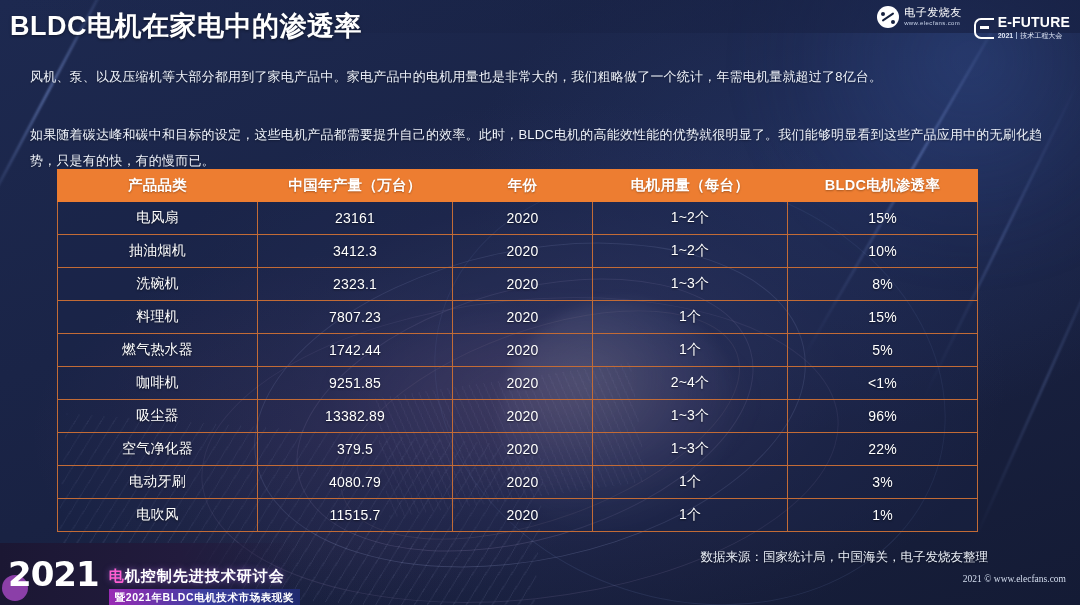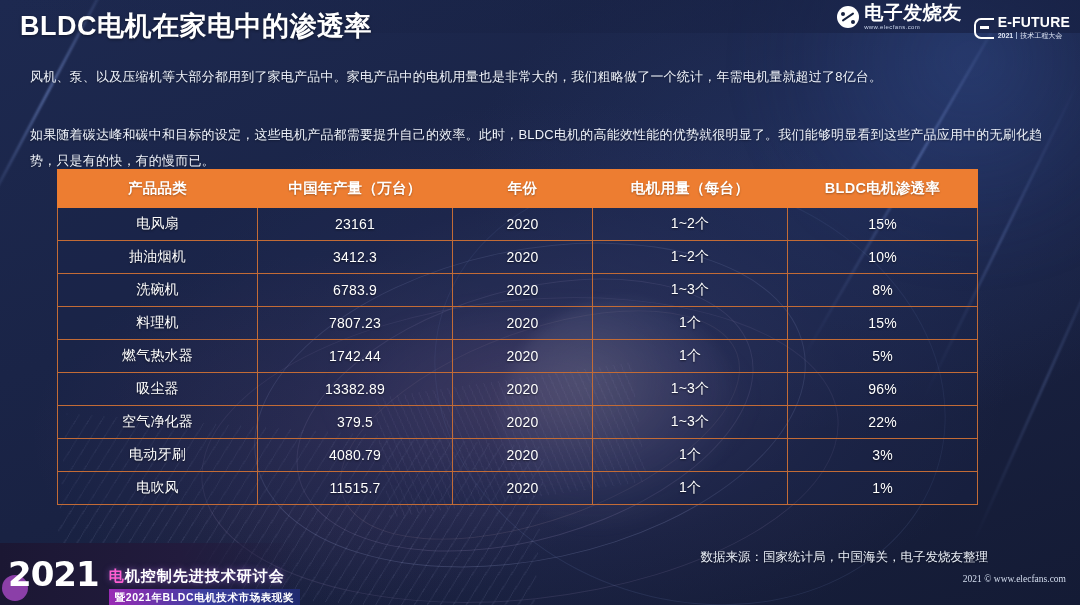--- a/index.html
+++ b/index.html
@@ -94,21 +94,21 @@
     width: 14px; height: 2px; background: #16213f;
     transform: rotate(-34deg); border-radius: 2px;
   }
   .ef-mark::after {
     content: ""; position: absolute; left: 3.5px; top: 6.5px;
     width: 4px; height: 4px; border-radius: 50%;
     background: #16213f;
     box-shadow: 10px 8px 0 0 #16213f;
   }
   .ef-text { line-height: 1; }
-  .ef-cn { font-size: 19px; font-weight: bold; color: #fff; letter-spacing: .5px; }
+  .ef-cn { font-size: 11px; font-weight: normal; color: #fff; letter-spacing: .5px; }
   .ef-url { font-size: 6px; color: #c9d4ea; letter-spacing: .4px; margin-top: 2px; }
 
   .logo-efuture { display: flex; align-items: flex-end; gap: 4px; margin-top: 20px; }
   .efu-mark {
     width: 20px; height: 21px; flex: none;
     border: 2.4px solid #ffffff;
     border-right: none;
     border-radius: 7px 0 0 7px;
     position: relative;
   }
@@ -120,21 +120,21 @@
   .efu-name { font-size: 14px; font-weight: bold; color: #fff; letter-spacing: .2px; }
   .efu-sub {
     font-size: 7px; color: #e3e9f6; margin-top: 3px;
     display: flex; align-items: center; gap: 3px;
   }
   .efu-sub .yr { font-weight: bold; }
   .efu-sub .bar { width: 1px; height: 7px; background: #9fb0d0; display: inline-block; }
 
   
   #title {
-    position: absolute; left: 20px; top: 8px;
+    position: absolute; left: 10px; top: 8px;
     font-size: 27px; font-weight: bold; color: #ffffff;
     letter-spacing: .5px;
     text-shadow: 0 1px 3px rgba(0,0,0,.45);
   }
 
   
   .para {
     position: absolute; left: 30px; width: 1024px;
     color: #eef2fa; font-size: 13px; line-height: 26px;
     letter-spacing: .2px;
@@ -144,21 +144,21 @@
   #para2 { top: 122px; }
 
   
   #table-wrap { position: absolute; left: 57px; top: 169px; width: 920px; }
   table { border-collapse: collapse; width: 920px; table-layout: fixed; }
   thead th {
     background: #ED7D31;
     color: #ffffff;
     font-size: 14.5px;
     font-weight: bold;
-    height: 38px;
+    height: 32px;
     border: 1px solid #ED7D31;
     text-align: center;
     letter-spacing: .3px;
     text-shadow: 0 1px 2px rgba(0,0,0,.30);
   }
   tbody td {
     height: 33px;
     border: 1px solid #C26B36;
     color: #ffffff;
     font-size: 14px;
@@ -296,38 +296,45 @@
         </tr>
         <tr>
           <td>抽油烟机</td>
           <td>3412.3</td>
           <td>2020</td>
           <td>1~2个</td>
           <td>10%</td>
         </tr>
         <tr>
           <td>洗碗机</td>
-          <td>6783.9</td>
+          <td>2323.1</td>
           <td>2020</td>
           <td>1~3个</td>
           <td>8%</td>
         </tr>
         <tr>
           <td>料理机</td>
           <td>7807.23</td>
           <td>2020</td>
           <td>1个</td>
           <td>15%</td>
         </tr>
         <tr>
           <td>燃气热水器</td>
           <td>1742.44</td>
           <td>2020</td>
           <td>1个</td>
           <td>5%</td>
+        </tr>
+        <tr>
+          <td>咖啡机</td>
+          <td>9251.85</td>
+          <td>2020</td>
+          <td>2~4个</td>
+          <td>&lt;1%</td>
         </tr>
         <tr>
           <td>吸尘器</td>
           <td>13382.89</td>
           <td>2020</td>
           <td>1~3个</td>
           <td>96%</td>
         </tr>
         <tr>
           <td>空气净化器</td>

